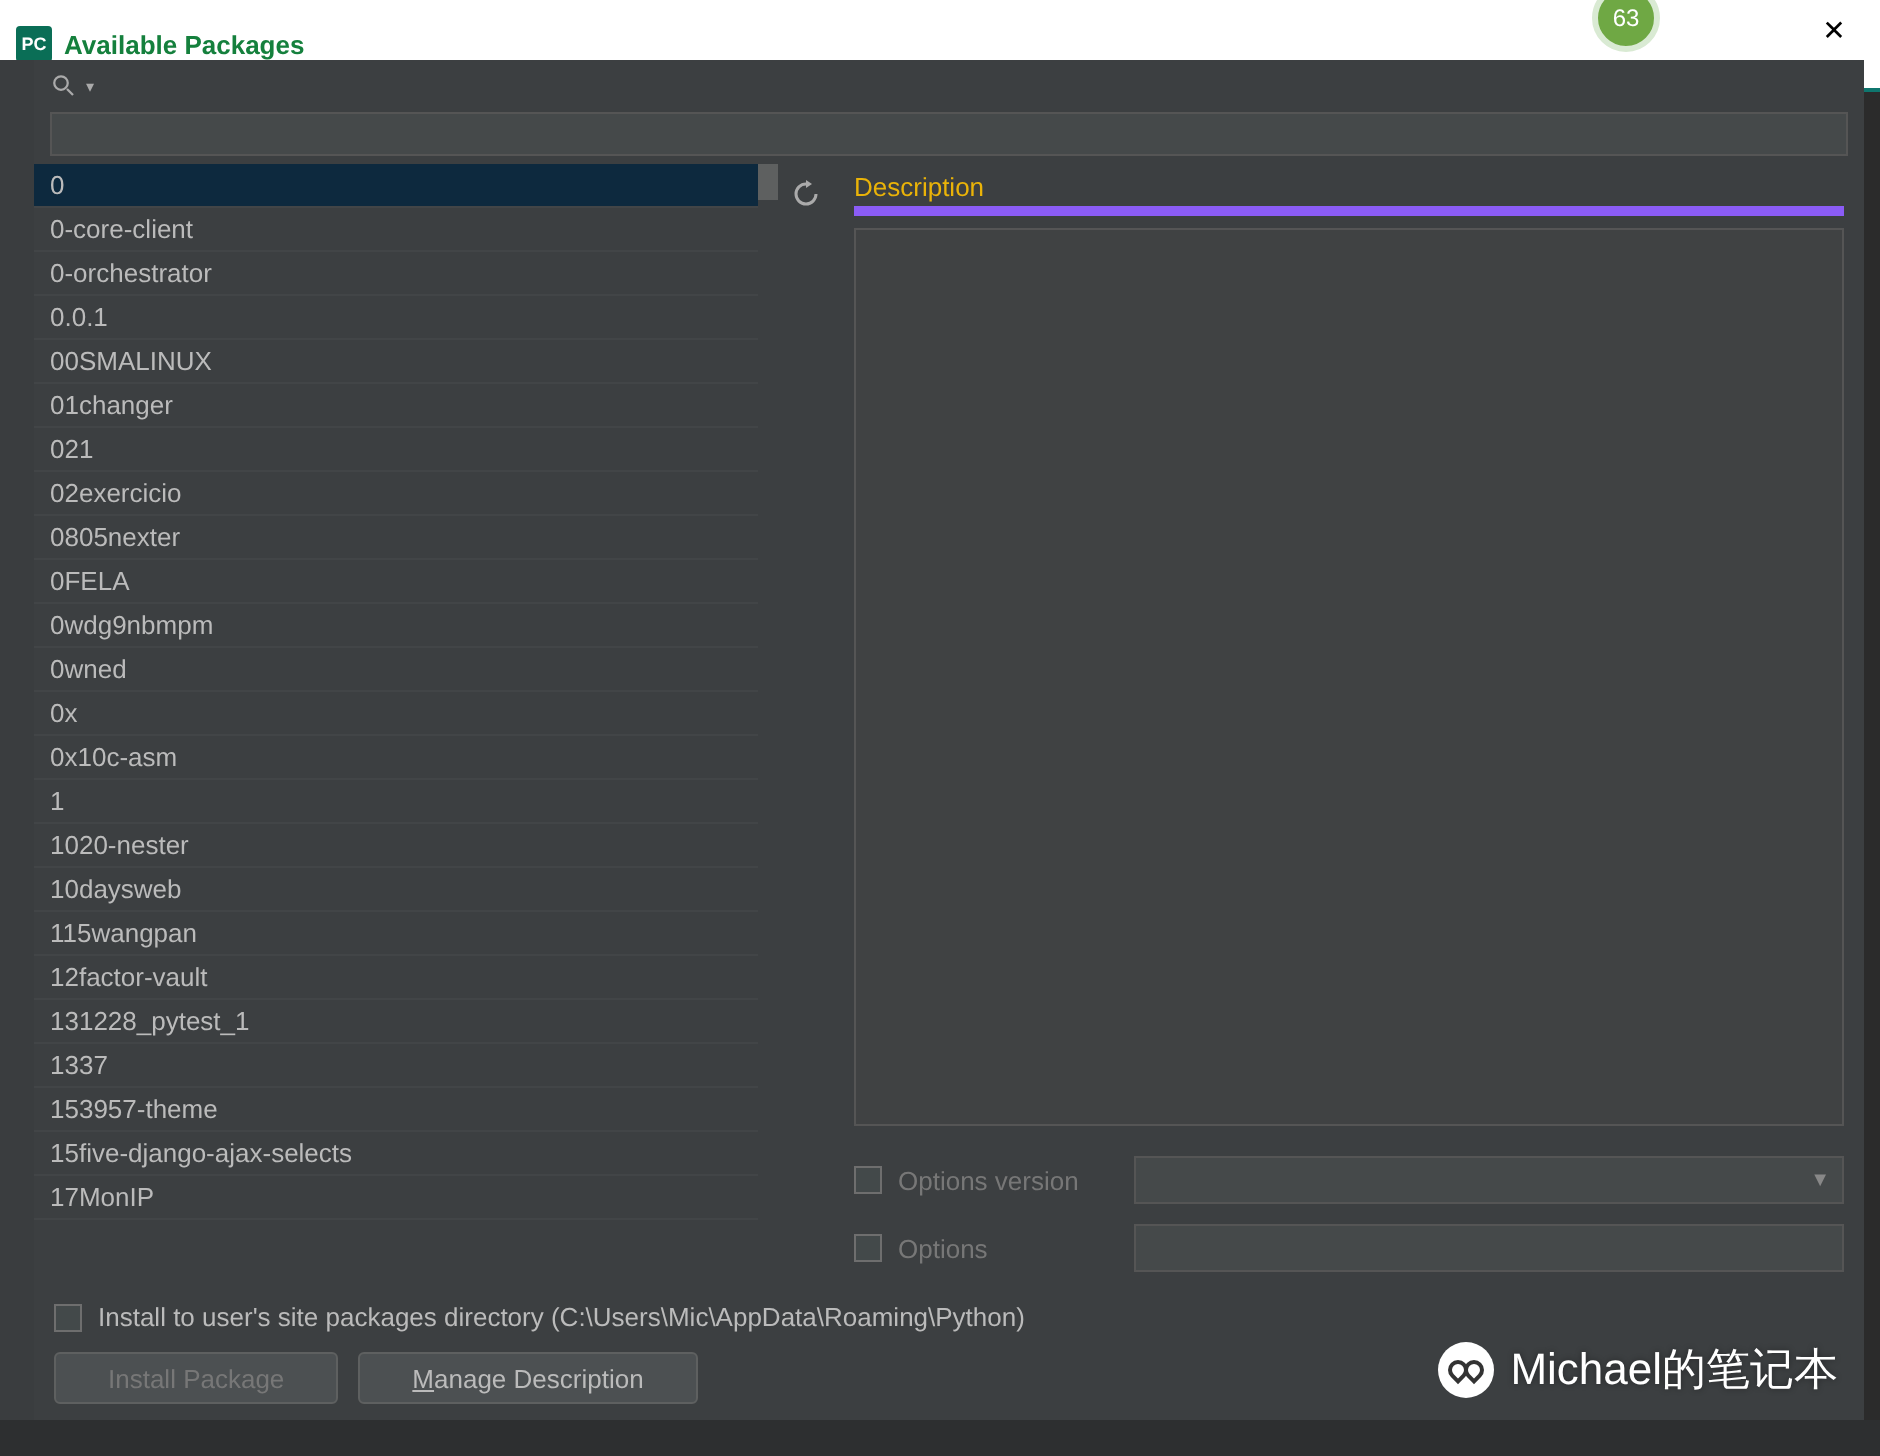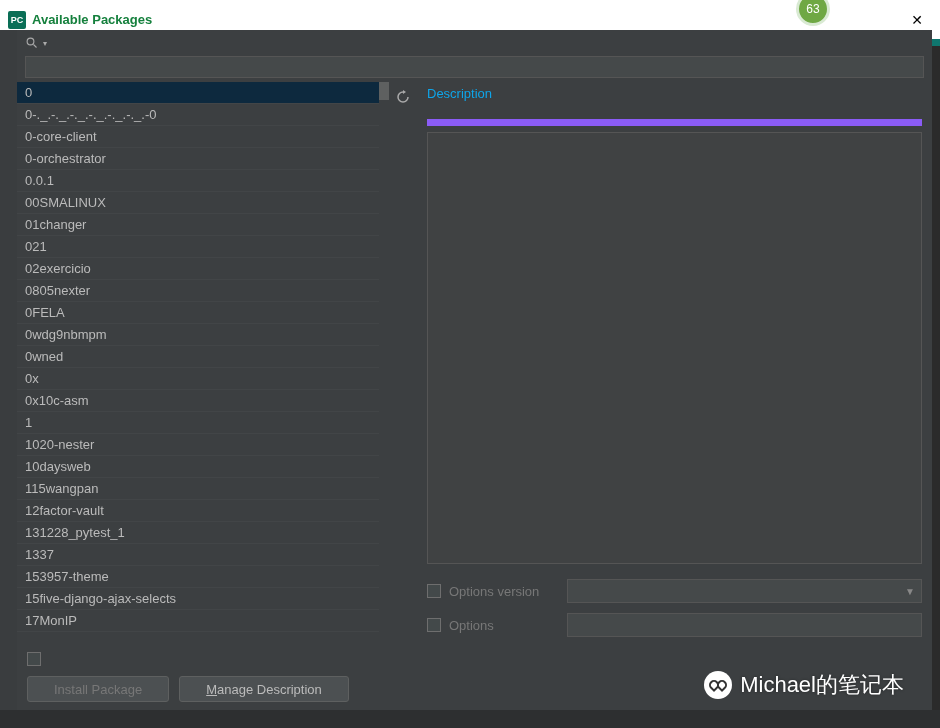--- a/index.html
+++ b/index.html
@@ -10,24 +10,23 @@
       font-family: "Segoe UI", Arial, sans-serif;
       font-size: 13px;
       color: #bbbbbb;
       overflow: hidden;
       position: relative;
     }
     .title-bar {
       height: 46px;
       background: #ffffff;
       display: flex;
-      align-items: center;
       padding: 0 8px;
       justify-content: space-between;
-      border-bottom: 7px solid #0f766e;
+      border-bottom: 2px solid #0f766e;
     }
     .title-left { display: flex; align-items: center; gap: 6px; }
     .app-icon {
       width: 18px; height: 18px;
       background: #0a6e56;
       display: flex; align-items: center; justify-content: center;
       color: #fff; font-size: 9px; font-weight: bold;
       border-radius: 2px;
     }
     .title-text { color: #15803d; font-size: 13px; font-weight: bold; }
@@ -148,23 +147,23 @@
     }
     
     .right-panel {
       flex: 1;
       display: flex;
       flex-direction: column;
       padding: 4px 10px 0 10px;
     }
     .desc-label {
       font-size: 13px;
-      color: #0ea5e9;
-      padding-bottom: 18px;
-      border-bottom: 7px solid #8b5cf6;
+      color: #eab308;
+      padding-bottom: 2px;
+      border-bottom: 5px solid #8b5cf6;
       margin-bottom: 6px;
     }
     .desc-box {
       flex: 1;
       background: #404243;
       border: 1px solid #555;
       margin-bottom: 12px;
     }
     .option-row {
       display: flex;
@@ -224,21 +223,21 @@
       display: flex;
       align-items: center;
       border-radius: 3px;
     }
     .btn.disabled { color: #777; cursor: default; }
     .underline { text-decoration: underline; }
     
     .watermark {
       position: absolute;
       bottom: 28px;
-      right: 36px;
+      right: 21px;
       display: flex;
       align-items: center;
       gap: 8px;
       color: #fff;
       font-size: 22px;
       z-index: 20;
       text-shadow: 0 0 3px rgba(0,0,0,0.4);
     }
     .wm-icon {
       width: 28px; height: 28px;
@@ -310,21 +309,20 @@
     </span>
     <span class="dropdown-arrow">▾</span>
   </div>
   <div class="search-field"></div>
 
   <div class="main-split">
 
     <div class="package-list-container">
       <div class="package-list" id="pkg-list">
           <div class="package-item selected">0</div>
-          <div class="package-item">0-._.-._.-._.-._.-._.-._.-0</div>
           <div class="package-item">0-core-client</div>
           <div class="package-item">0-orchestrator</div>
           <div class="package-item">0.0.1</div>
           <div class="package-item">00SMALINUX</div>
           <div class="package-item">01changer</div>
           <div class="package-item">021</div>
           <div class="package-item">02exercicio</div>
           <div class="package-item">0805nexter</div>
           <div class="package-item">0FELA</div>
           <div class="package-item">0wdg9nbmpm</div>
@@ -371,20 +369,21 @@
         <span class="opt-label">Options</span>
         <div class="text-input"></div>
       </div>
     </div>
 
   </div>
 
   <div class="bottom-area">
     <div class="install-user-row">
       <span class="checkbox"></span>
+      <span class="install-user-label">Install to user's site packages directory (C:\Users\Mic\AppData\Roaming\Python)</span>
     </div>
     <div class="button-row">
       <div class="btn disabled">Install Package</div>
       <div class="btn">
         <span class="underline">M</span>
           <span>anage Description</span>
       </div>
     </div>
   </div>
 

